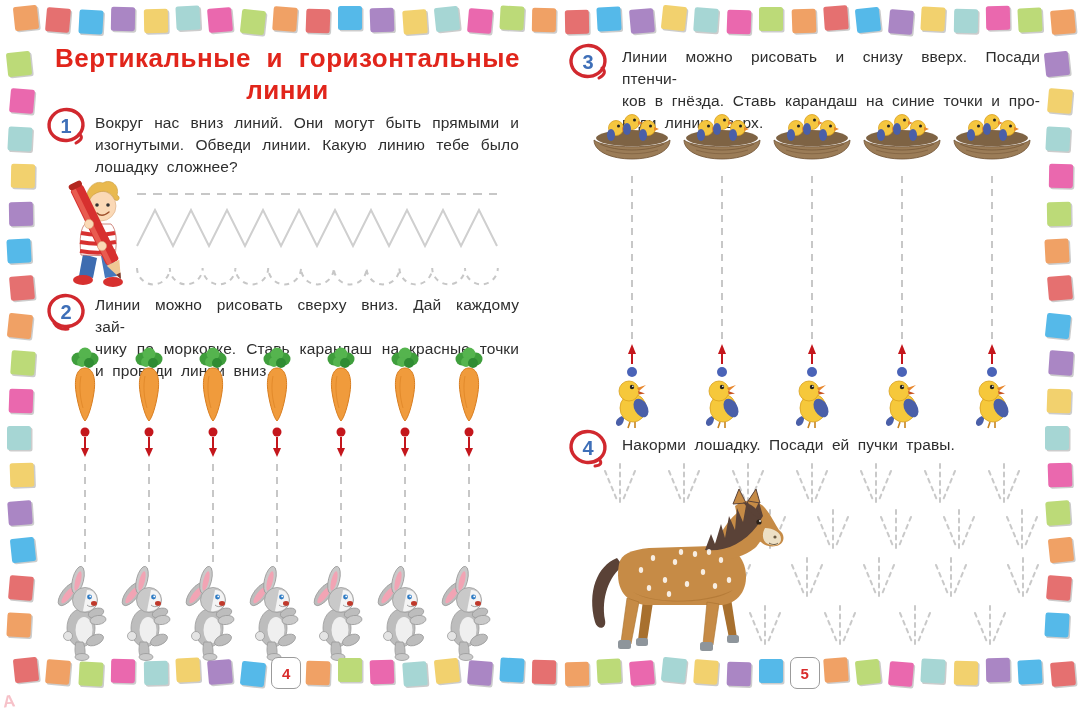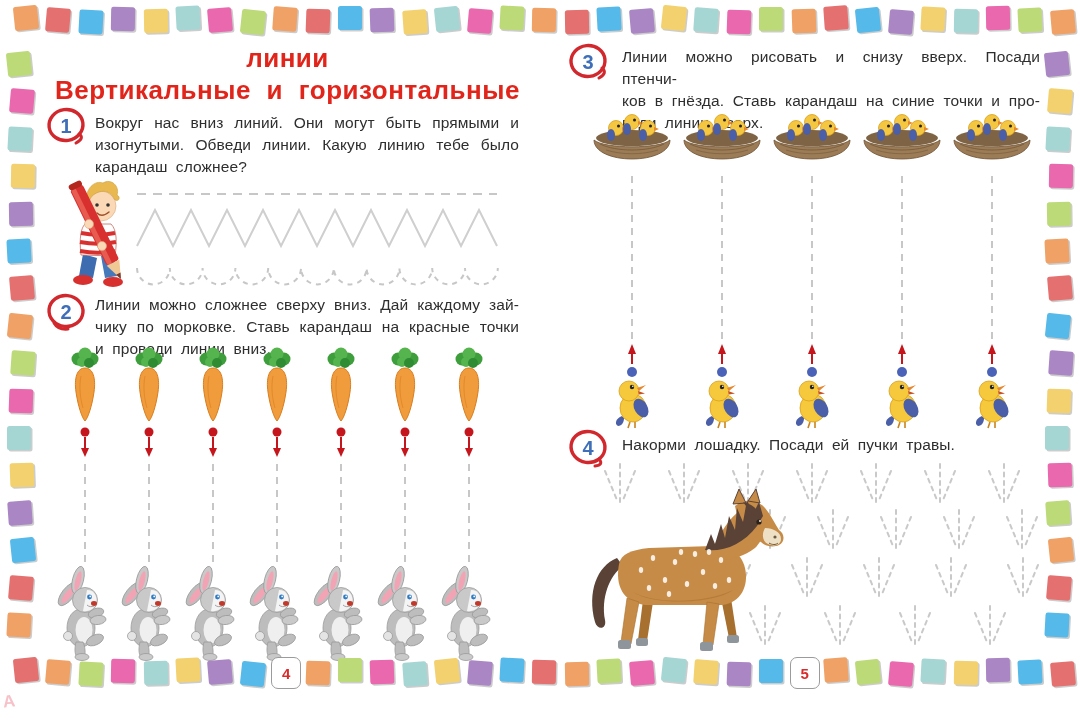--- a/index.html
+++ b/index.html
@@ -23,35 +23,35 @@
   .badge .num{position:absolute;inset:0;display:flex;align-items:center;
       justify-content:center;color:#3E6FB8;font-weight:800;font-size:20px;}
   .art{position:absolute;}
   .print-mark{position:absolute;left:3px;top:692px;font-size:17px;font-weight:bold;
       color:#F2A0AC;opacity:.65;transform:rotate(-6deg);}
 </style>
 </head>
 <body>
 
 <div class="title">
+  <div>Вертикальные и горизонтальные</div>
   <div>линии</div>
-  <div>Вертикальные и горизонтальные</div>
 </div>
 
 <div class="badge" style="left:44px;top:104px">
   <svg viewBox="0 0 44 44">
     <ellipse cx="22" cy="21" rx="17" ry="15.5" fill="none" stroke="#D1282E" stroke-width="3.4" transform="rotate(-8 22 21)" stroke-linecap="round"></ellipse>
     <path d="M35,30 Q41,34 32,39" fill="none" stroke="#D1282E" stroke-width="3" stroke-linecap="round"></path>
   </svg>
   <span class="num">1</span>
 </div>
 <div class="ex-text" style="left:95px;top:112px;width:424px">
   <div class="jl">Вокруг нас вниз линий. Они могут быть прямыми и</div>
   <div class="jl">изогнутыми. Обведи линии. Какую линию тебе было</div>
-  <div>карандаш сложнее?</div>
+  <div>лошадку сложнее?</div>
 </div>
 <div id="ex1-art" class="art" style="left:45px;top:172px;width:470px;height:128px"><svg width="470" height="128" viewBox="0 0 470 128" xmlns="http://www.w3.org/2000/svg">
       <g>
         <path d="M38,82 L34,104 L48,106 L52,86 Z" fill="#3E6CB0"></path>
         <path d="M56,84 L60,106 L72,104 L68,84 Z" fill="#4678BC"></path>
         <ellipse cx="38" cy="108" rx="10" ry="5" fill="#D7302F"></ellipse>
         <ellipse cx="68" cy="110" rx="10" ry="5" fill="#D7302F"></ellipse>
         <path d="M40,52 C36,56 34,66 36,83 L70,84 C72,70 72,58 66,52 Z" fill="#ffffff" stroke="#c46a5e" stroke-width="0.8"></path>
         <path d="M36,61 C46,63 60,63 70,61" stroke="#D7302F" stroke-width="4" fill="none"></path>
         <path d="M35,70 C46,72 60,72 71,70" stroke="#D7302F" stroke-width="4" fill="none"></path>
@@ -77,21 +77,21 @@
     </svg></div>
 
 <div class="badge" style="left:44px;top:290px">
   <svg viewBox="0 0 44 44">
     <ellipse cx="22" cy="21" rx="17" ry="15.5" fill="none" stroke="#D1282E" stroke-width="3.4" transform="rotate(6 22 21)" stroke-linecap="round"></ellipse>
     <path d="M10,33 Q14,40 24,39" fill="none" stroke="#D1282E" stroke-width="3" stroke-linecap="round"></path>
   </svg>
   <span class="num">2</span>
 </div>
 <div class="ex-text" style="left:95px;top:294px;width:424px">
-  <div class="jl">Линии можно сложнее сверху вниз. Дай каждому зай-</div>
+  <div class="jl">Линии можно рисовать сверху вниз. Дай каждому зай-</div>
   <div class="jl">чику по морковке. Ставь карандаш на красные точки</div>
   <div>и проводи линии вниз.</div>
 </div>
 <div id="ex2-art" class="art" style="left:55px;top:346px;width:450px;height:316px"><svg width="450" height="316" viewBox="0 0 450 316" xmlns="http://www.w3.org/2000/svg">
       <g transform="translate(30,0)">
         <circle cx="-7" cy="13" r="6.5" fill="#3F9E3C"></circle>
         <circle cx="7" cy="13" r="6.5" fill="#3F9E3C"></circle>
         <circle cx="0" cy="8" r="6.5" fill="#55B44E"></circle>
         <circle cx="-3" cy="16" r="5" fill="#55B44E"></circle>
         <circle cx="4" cy="17" r="5" fill="#2F8C33"></circle>

